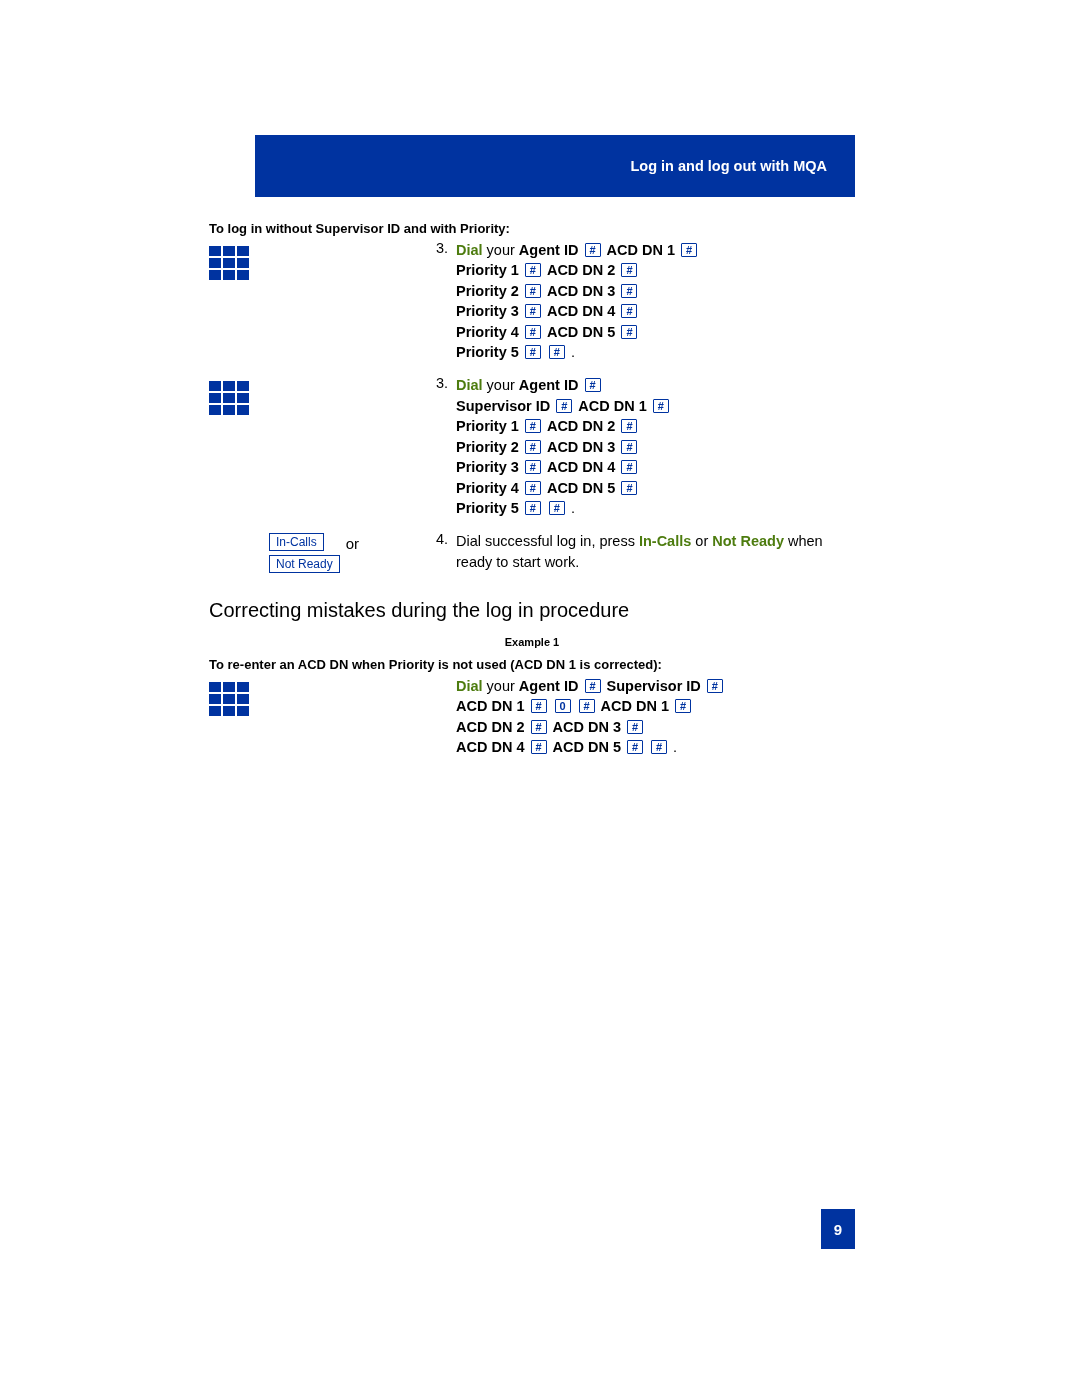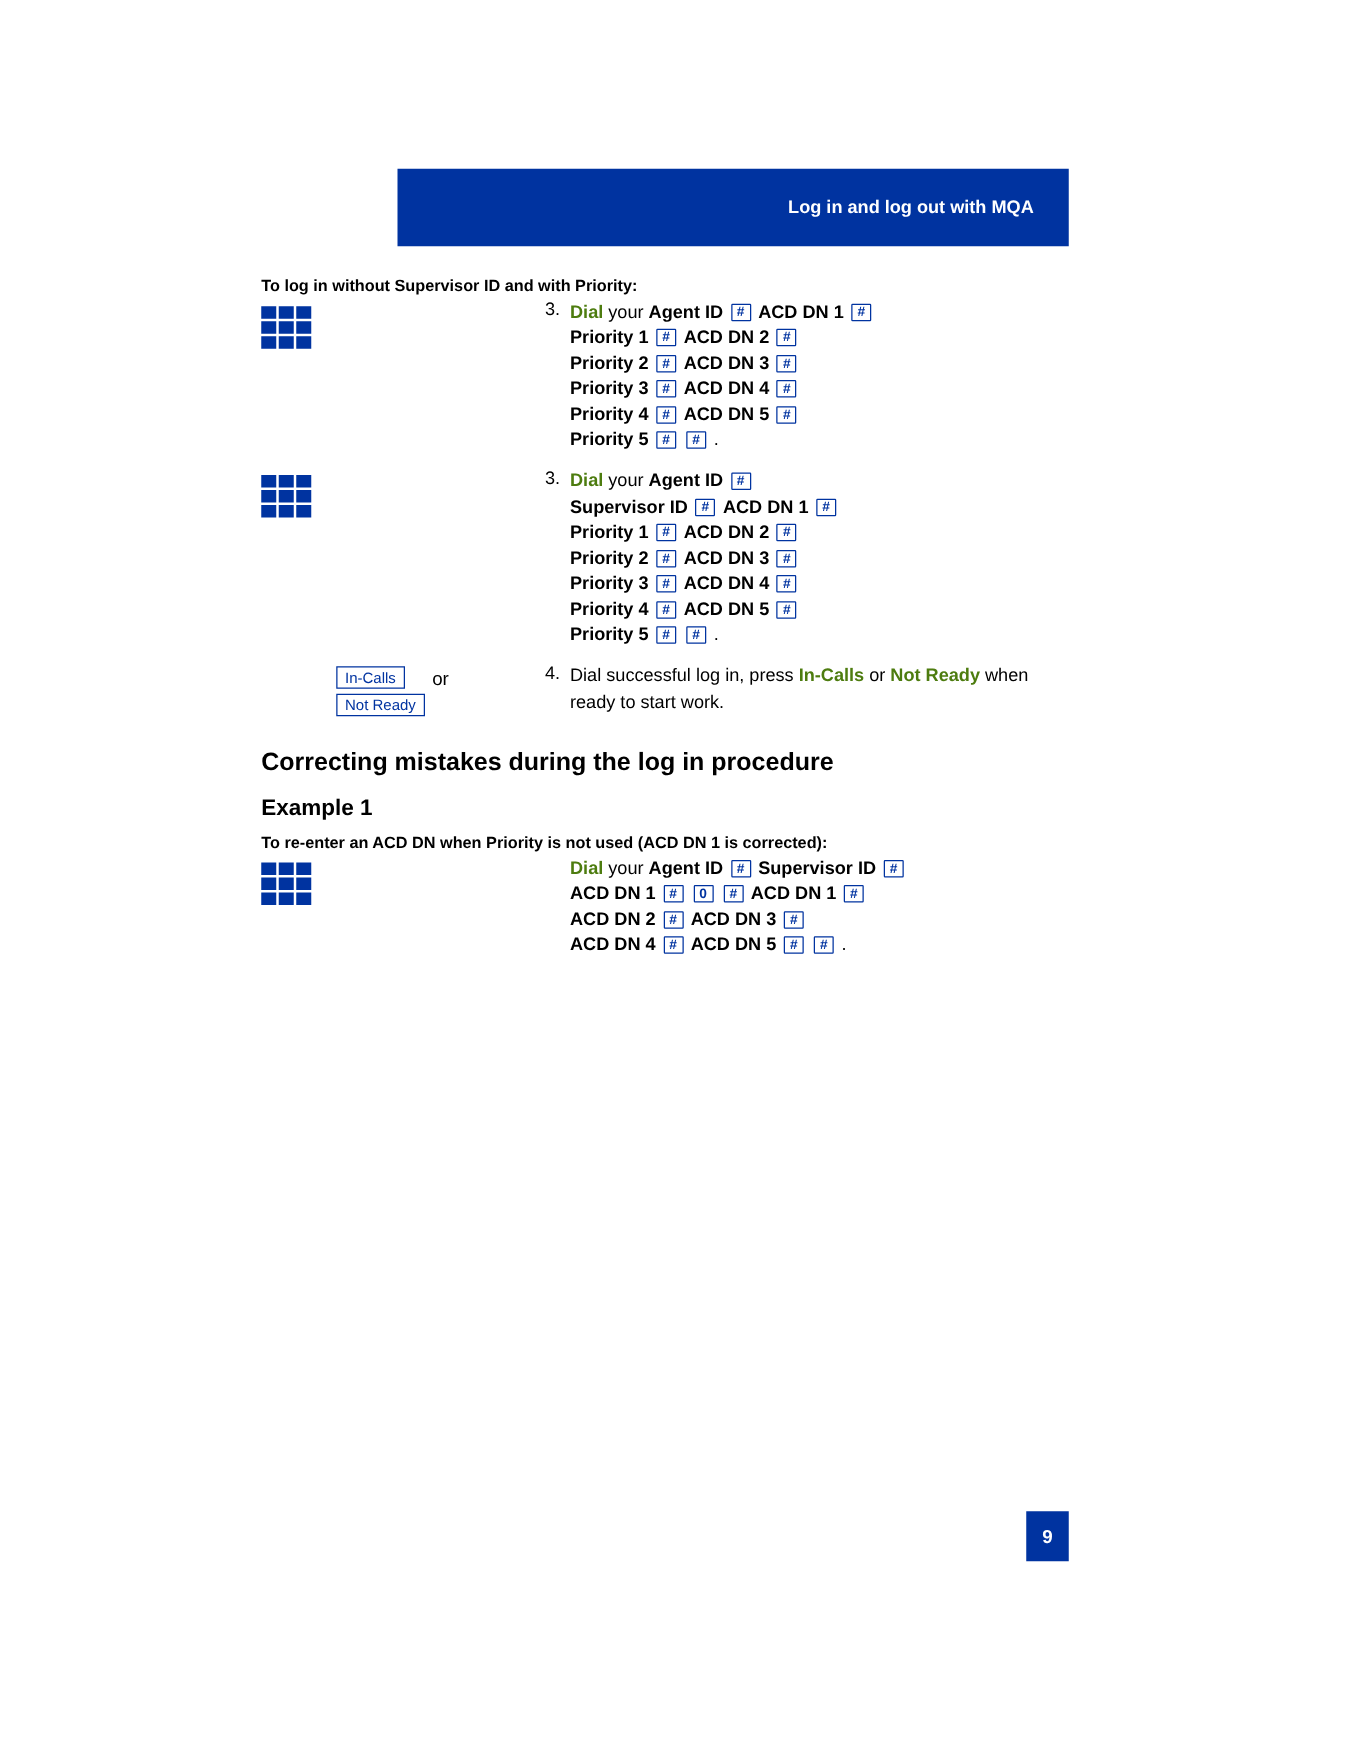--- a/index.html
+++ b/index.html
@@ -1,39 +1,39 @@
 <!DOCTYPE html>
 <html><head>
 <meta charset="utf-8">
 <style>
   html,body{margin:0;padding:0;background:#fff;font-family:Arial,Helvetica,sans-serif;color:#000;font-size:15px;}
   .page{width:1080px;height:1397px;position:relative;margin:0 auto;background:#fff;}
-  .header-tab{position:absolute;top:135px;right:225px;width:537px;height:62px;background:#0033a0;color:#fff;
+  .header-tab{position:absolute;top:135px;right:225px;width:600px;height:62px;background:#0033a0;color:#fff;
     display:flex;align-items:center;justify-content:flex-end;padding-right:28px;box-sizing:border-box;
     font-weight:bold;font-size:14.5px;}
   .content{position:absolute;left:209px;right:225px;top:220px;}
   .label{font-weight:bold;font-size:13px;line-height:1.35;margin-bottom:2px;}
   .row{display:flex;margin-bottom:12px;}
   .leftcol{width:215px;flex:0 0 215px;padding-top:2px;}
   .rightcol{flex:1;display:flex;}
   .num{width:24px;flex:0 0 24px;text-align:right;padding-right:8px;font-size:14.5px;}
   .txt{flex:1;font-size:14.5px;line-height:1.42;}
   .keypad{display:inline-grid;grid-template-columns:repeat(3,12px);grid-auto-rows:10px;gap:2px;margin-top:2px;}
   .keypad span{background:#0033a0;display:block;width:12px;height:10px;}
   .blue{color:#4d7c0f;font-weight:bold;}
   .bi{font-weight:bold;}
   .key{display:inline-block;border:1px solid #0033a0;color:#0033a0;font-weight:bold;
     font-size:11px;line-height:1;padding:1px 3px 0 3px;margin:0 2px;vertical-align:1px;border-radius:1px;
     font-family:Arial,Helvetica,sans-serif;min-width:8px;text-align:center;}
   .softkey{display:inline-block;border:1px solid #0033a0;color:#0033a0;font-size:12px;
     padding:2px 6px;margin-bottom:4px;}
   .softkeys{display:inline-block;vertical-align:top;margin-right:6px;line-height:1;}
   .or{font-size:15px;vertical-align:top;display:inline-block;padding-top:2px;}
-  h2.section{font-weight:bold;font-size:20px;margin:22px 0 10px 0;}
-  h3.sub{font-weight:bold;font-size:18px;margin:14px 0 8px 0;}
+  h2.section{font-weight:normal;font-size:20px;margin:22px 0 10px 0;}
+  h3.sub{font-weight:bold;font-size:11px;margin:14px 0 8px 0;text-align:center;}
   p.body{font-size:14.5px;line-height:1.42;margin:0 0 6px 0;}
   .pagenum-tab{position:absolute;bottom:148px;right:225px;width:34px;height:40px;background:#0033a0;color:#fff;
     display:flex;align-items:center;justify-content:center;font-weight:bold;font-size:15px;}
 </style>
 </head>
 <body>
 
 <div class="page">
 
   <div class="header-tab">

